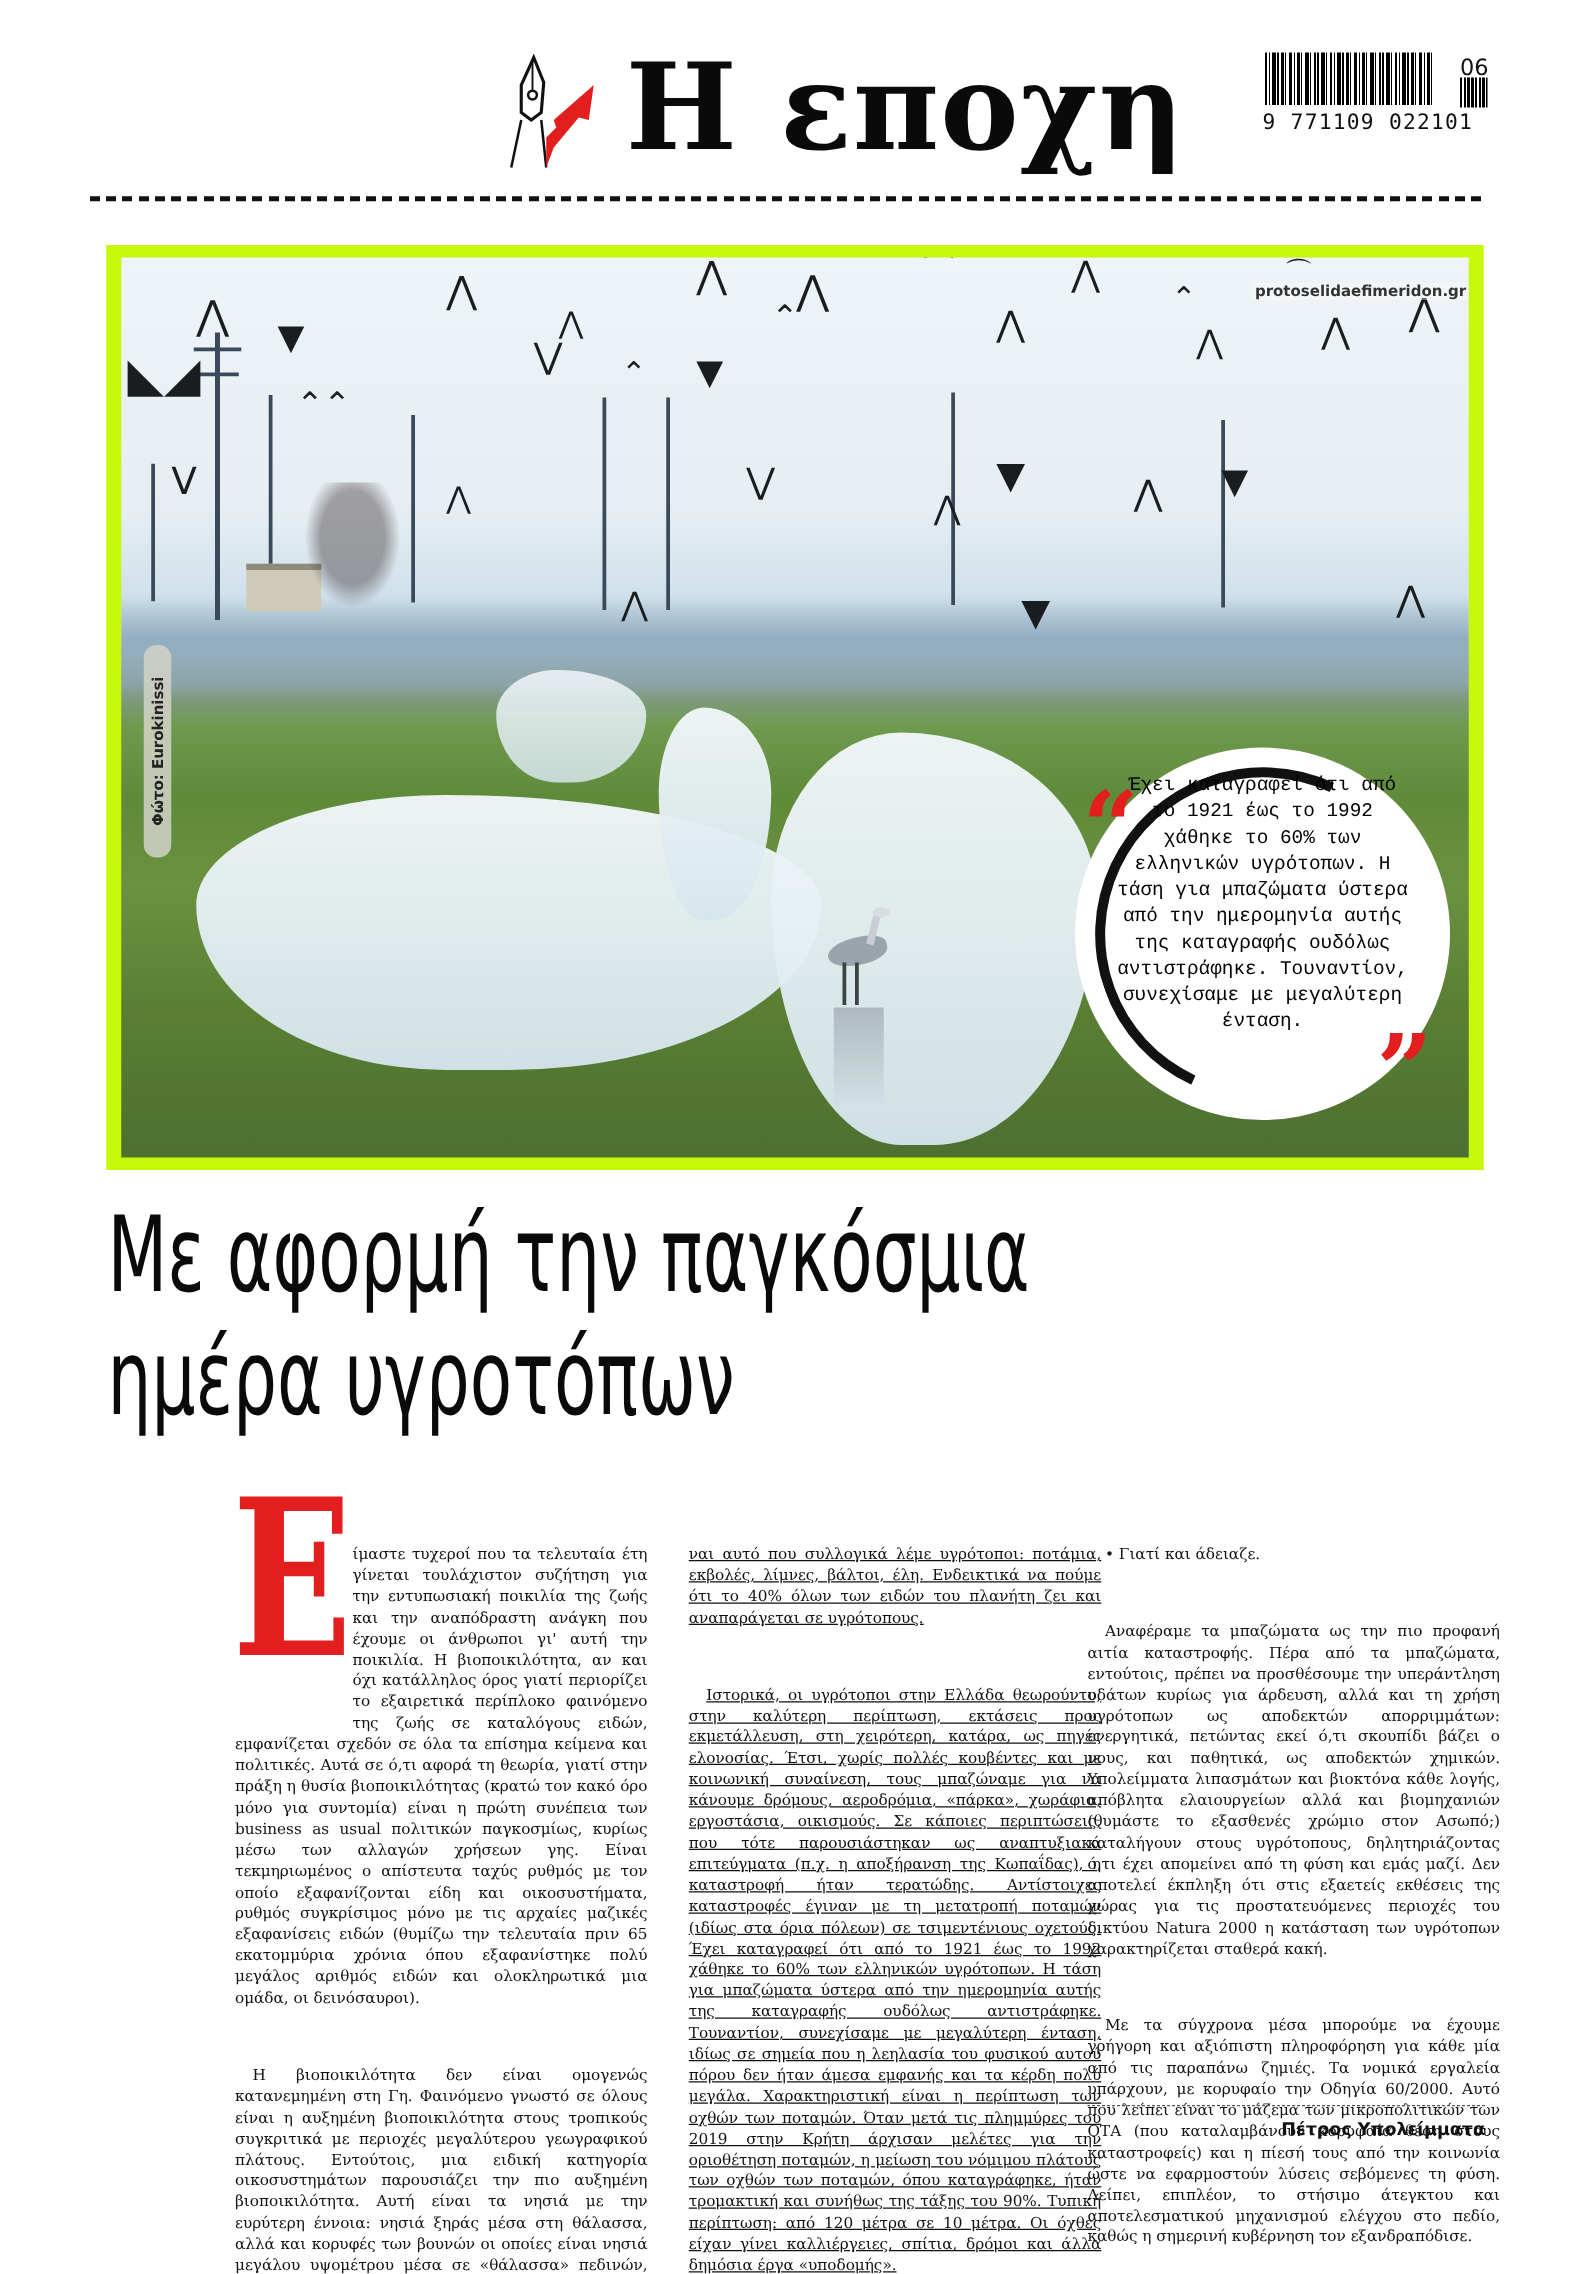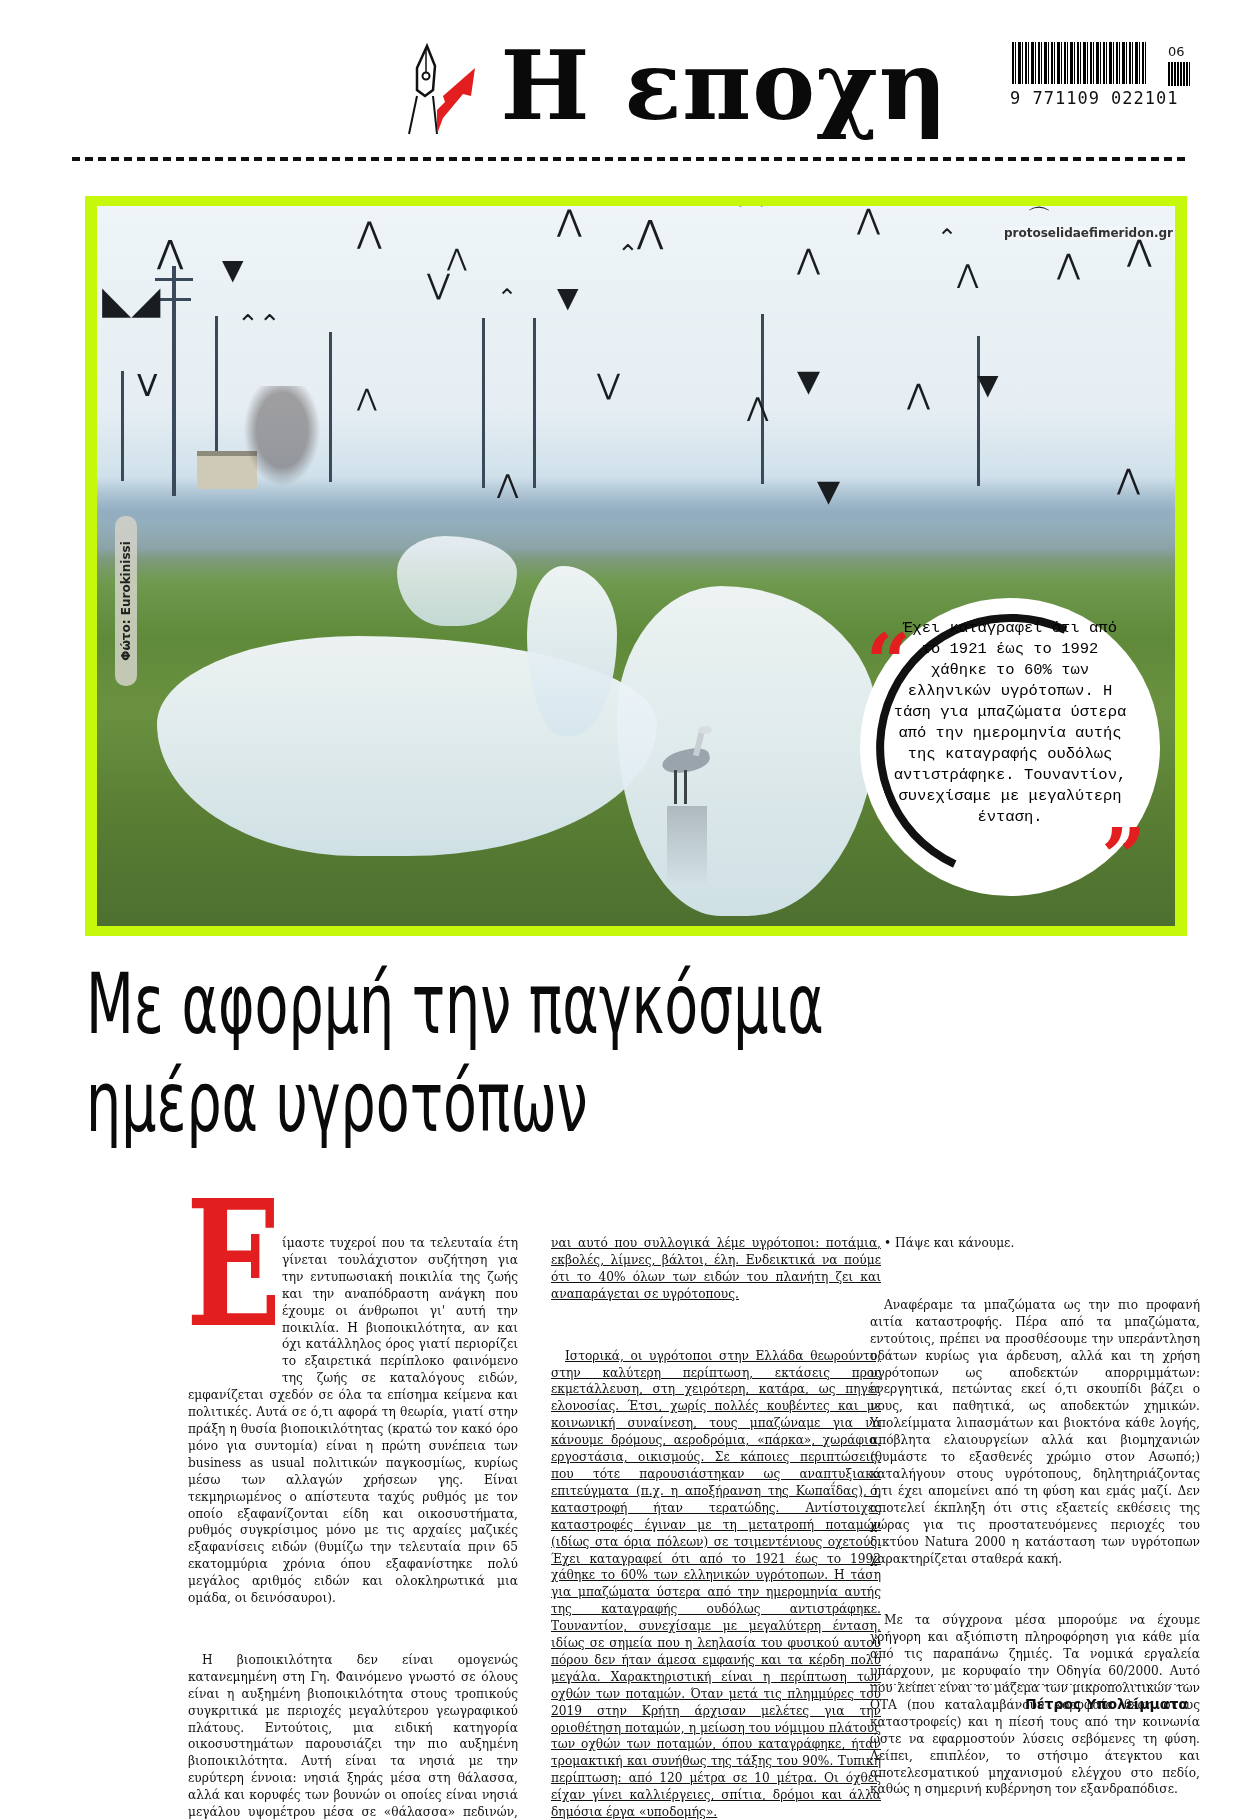--- a/index.html
+++ b/index.html
@@ -11,21 +11,21 @@
   .logo { position: absolute; left: 405px; top: 38px; height: 120px; display: flex; align-items: flex-start; }
   .logo-mark { width: 95px; height: 100px; position: relative; }
   .logo-text {
     font-family: "DejaVu Serif", serif; font-weight: bold; font-size: 96px; line-height: 96px;
     letter-spacing: 1px; color: #0a0a0a; margin-left: -4px; transform: scaleX(0.98);
   }
   .barcode { position: absolute; left: 1006px; top: 42px; width: 180px; height: 70px; }
   .barcode-bars { position: absolute; left: 6px; top: 0; width: 134px; height: 42px;
     background: repeating-linear-gradient(90deg,#000 0 2px,#fff 2px 3px,#000 3px 4px,#fff 4px 6px,#000 6px 9px,#fff 9px 10px,#000 10px 11px,#fff 11px 13px); }
   .barcode-num { position: absolute; left: 4px; top: 46px; font-family: "DejaVu Sans Mono", monospace; font-size: 17px; letter-spacing: 1px; }
-  .barcode-issue { position: absolute; left: 162px; top: 2px; font-family: "DejaVu Sans", sans-serif; font-size: 13px; }
+  .barcode-issue { position: absolute; left: 162px; top: 2px; font-family: "DejaVu Sans", sans-serif; font-size: 18px; }
   .barcode-addon { position: absolute; left: 162px; top: 20px; width: 22px; height: 24px;
     background: repeating-linear-gradient(90deg,#000 0 2px,#fff 2px 3px,#000 3px 5px,#fff 5px 6px); }
   .dash-rule { position: absolute; left: 72px; top: 157px; width: 1115px; height: 4px;
     background: repeating-linear-gradient(90deg,#111 0 8px,transparent 8px 13px); }
 
   
   .photo-frame { position: absolute; left: 85px; top: 196px; width: 1102px; height: 740px; background: #c6f80c; }
   .photo { position: absolute; left: 12px; top: 10px; width: 1078px; height: 720px; overflow: hidden;
     background:
       linear-gradient(180deg,
@@ -200,20 +200,20 @@
     <p>Η βιοποικιλότητα δεν είναι ομογενώς κατανεμημένη στη Γη. Φαινόμενο γνωστό σε όλους είναι η αυξημένη βιοποικιλότητα στους τροπικούς συγκριτικά με περιοχές μεγαλύτερου γεωγραφικού πλάτους. Εντούτοις, μια ειδική κατηγορία οικοσυστημάτων παρουσιάζει την πιο αυξημένη βιοποικιλότητα. Αυτή είναι τα νησιά με την ευρύτερη έννοια: νησιά ξηράς μέσα στη θάλασσα, αλλά και κορυφές των βουνών οι οποίες είναι νησιά μεγάλου υψομέτρου μέσα σε «θάλασσα» πεδινών, νησιά γλυκού νερού σε «θάλασσα» στεριάς. Η τελευταία κατηγορία εί-</p>
   </div>
 
   <div class="col col2 body-text">
     <p class="noindent">ναι αυτό που συλλογικά λέμε υγρότοποι: ποτάμια, εκβολές, λίμνες, βάλτοι, έλη. Ενδεικτικά να πούμε ότι το 40% όλων των ειδών του πλανήτη ζει και αναπαράγεται σε υγρότοπους.</p>
     <p>Ιστορικά, οι υγρότοποι στην Ελλάδα θεωρούντο, στην καλύτερη περίπτωση, εκτάσεις προς εκμετάλλευση, στη χειρότερη, κατάρα, ως πηγές ελονοσίας. Έτσι, χωρίς πολλές κουβέντες και με κοινωνική συναίνεση, τους μπαζώναμε για να κάνουμε δρόμους, αεροδρόμια, «πάρκα», χωράφια, εργοστάσια, οικισμούς. Σε κάποιες περιπτώσεις, που τότε παρουσιάστηκαν ως αναπτυξιακά επιτεύγματα (π.χ. η αποξήρανση της Κωπαΐδας), η καταστροφή ήταν τερατώδης. Αντίστοιχες καταστροφές έγιναν με τη μετατροπή ποταμών (ιδίως στα όρια πόλεων) σε τσιμεντένιους οχετούς. Έχει καταγραφεί ότι από το 1921 έως το 1992 χάθηκε το 60% των ελληνικών υγρότοπων. Η τάση για μπαζώματα ύστερα από την ημερομηνία αυτής της καταγραφής ουδόλως αντιστράφηκε. Τουναντίον, συνεχίσαμε με μεγαλύτερη ένταση, ιδίως σε σημεία που η λεηλασία του φυσικού αυτού πόρου δεν ήταν άμεσα εμφανής και τα κέρδη πολύ μεγάλα. Χαρακτηριστική είναι η περίπτωση των οχθών των ποταμών. Όταν μετά τις πλημμύρες του 2019 στην Κρήτη άρχισαν μελέτες για την οριοθέτηση ποταμών, η μείωση του νόμιμου πλάτους των οχθών των ποταμών, όπου καταγράφηκε, ήταν τρομακτική και συνήθως της τάξης του 90%. Τυπική περίπτωση: από 120 μέτρα σε 10 μέτρα. Οι όχθες είχαν γίνει καλλιέργειες, σπίτια, δρόμοι και άλλα δημόσια έργα «υποδομής».</p>
     <p class="bullet">• Γιατί πλημμυρίσαμε, λείπει;</p>
   </div>
 
   <div class="col col3 body-text">
-    <p class="bullet">• Πάψε και κάνουμε.</p>
+    <p class="bullet">• Γιατί και άδειαζε.</p>
     <p>Αναφέραμε τα μπαζώματα ως την πιο προφανή αιτία καταστροφής. Πέρα από τα μπαζώματα, εντούτοις, πρέπει να προσθέσουμε την υπεράντληση υδάτων κυρίως για άρδευση, αλλά και τη χρήση υγρότοπων ως αποδεκτών απορριμμάτων: ενεργητικά, πετώντας εκεί ό,τι σκουπίδι βάζει ο νους, και παθητικά, ως αποδεκτών χημικών. Υπολείμματα λιπασμάτων και βιοκτόνα κάθε λογής, απόβλητα ελαιουργείων αλλά και βιομηχανιών (θυμάστε το εξασθενές χρώμιο στον Ασωπό;) καταλήγουν στους υγρότοπους, δηλητηριάζοντας ό,τι έχει απομείνει από τη φύση και εμάς μαζί. Δεν αποτελεί έκπληξη ότι στις εξαετείς εκθέσεις της χώρας για τις προστατευόμενες περιοχές του δικτύου Natura 2000 η κατάσταση των υγρότοπων χαρακτηρίζεται σταθερά κακή.</p>
     <p>Με τα σύγχρονα μέσα μπορούμε να έχουμε γρήγορη και αξιόπιστη πληροφόρηση για κάθε μία από τις παραπάνω ζημιές. Τα νομικά εργαλεία υπάρχουν, με κορυφαίο την Οδηγία 60/2000. Αυτό που λείπει είναι το μάζεμα των μικροπολιτικών των ΟΤΑ (που καταλαμβάνουν κορυφαία θέση στους καταστροφείς) και η πίεσή τους από την κοινωνία ώστε να εφαρμοστούν λύσεις σεβόμενες τη φύση. Λείπει, επιπλέον, το στήσιμο άτεγκτου και αποτελεσματικού μηχανισμού ελέγχου στο πεδίο, καθώς η σημερινή κυβέρνηση τον εξανδραπόδισε.</p>
   </div>
 
   <div class="sig-rule"></div>
   <div class="signature">Πέτρος Υπολείμματα</div>
 </article>
 
 </body></html>

